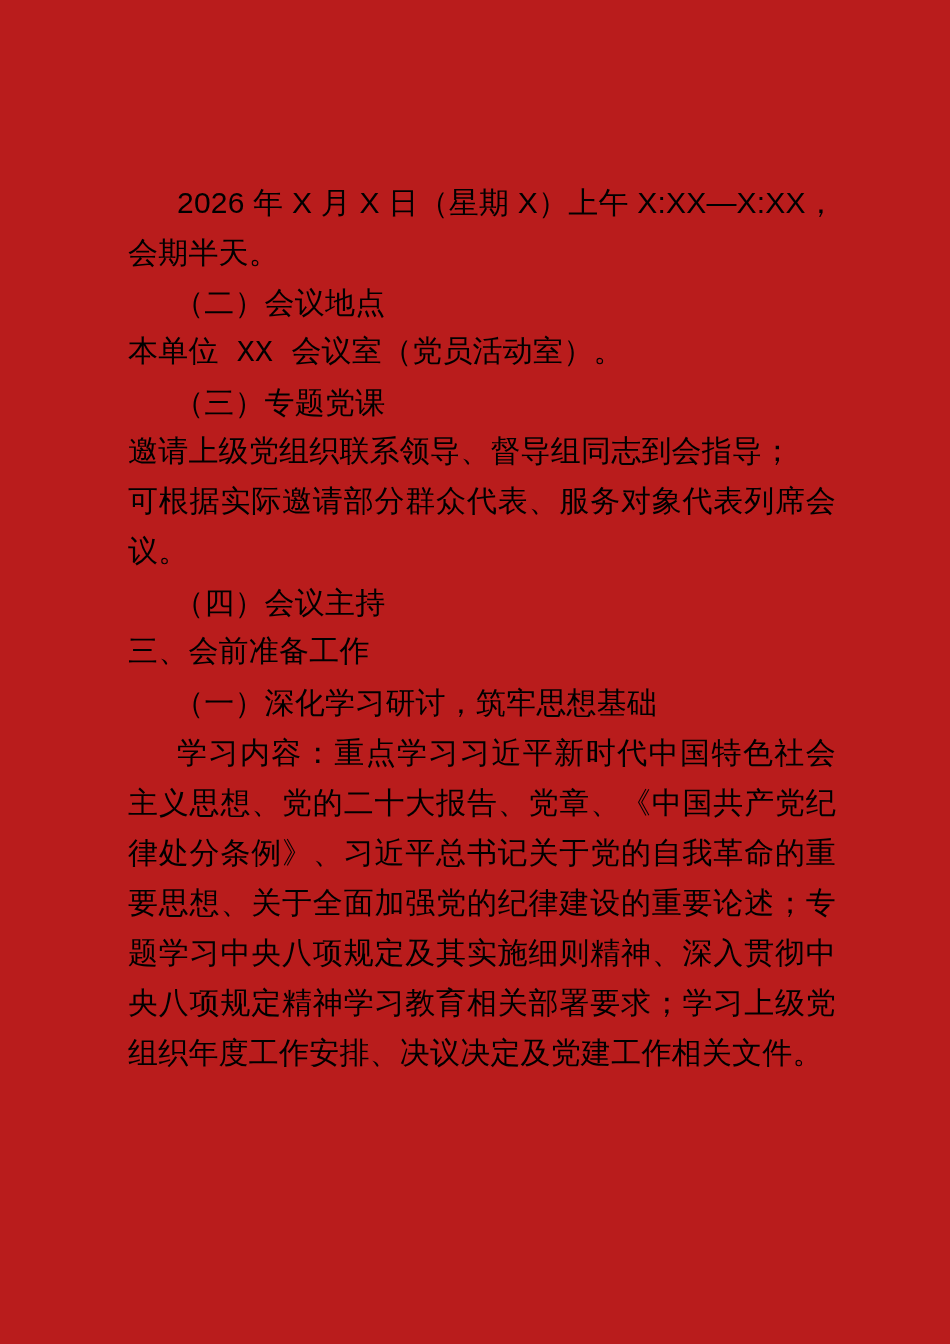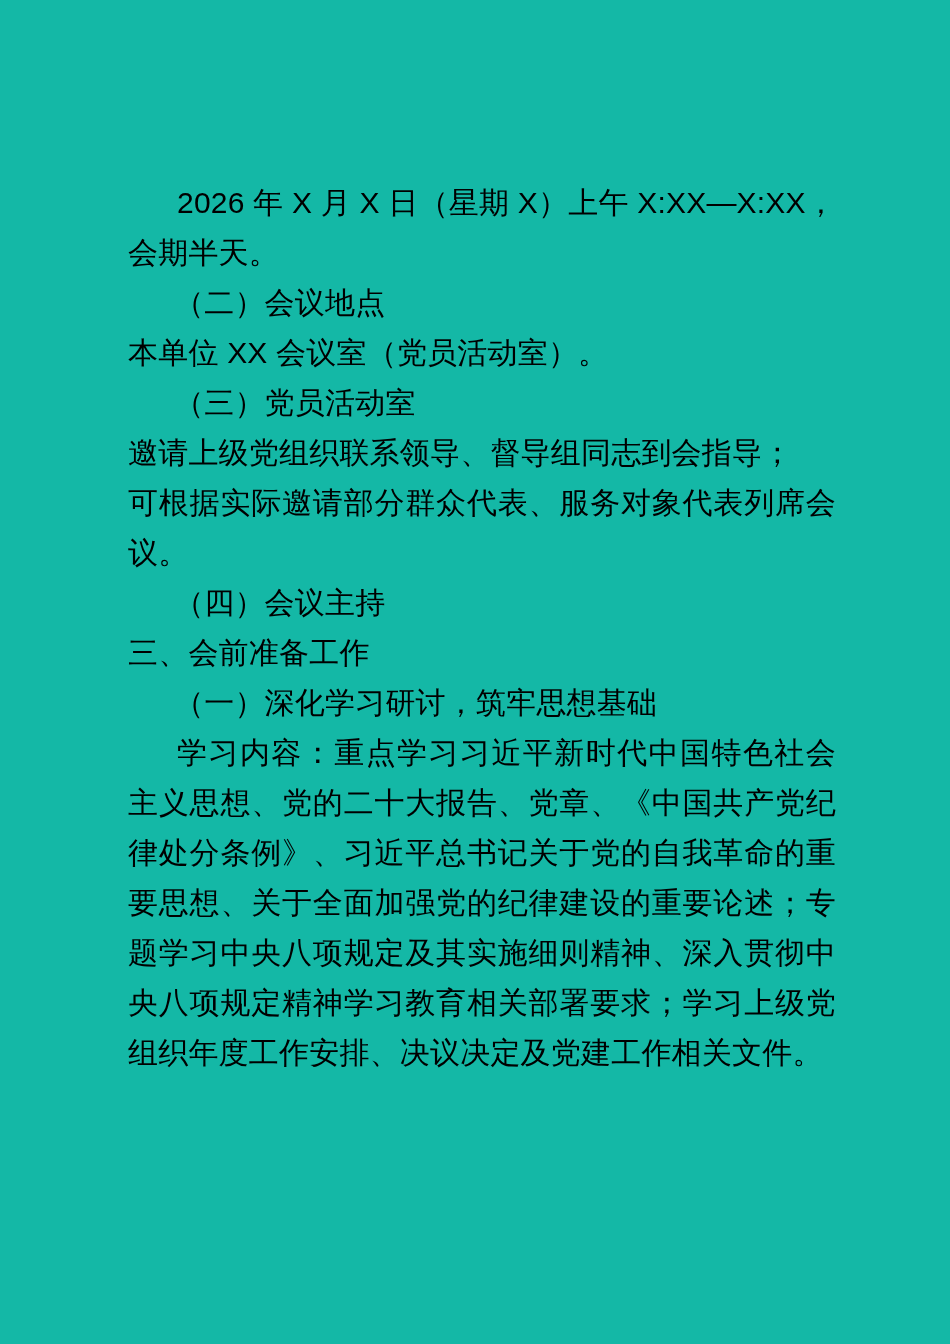--- a/index.html
+++ b/index.html
@@ -8,21 +8,21 @@
     background: #ffffff;
   }
   body {
     font-family: "Liberation Sans", "DejaVu Sans", sans-serif;
     color: #000000;
   }
   .page {
     position: relative;
     width: 950px;
     height: 1344px;
-    background: #14b8a6;
+    background: #b91c1c;
     overflow: hidden;
     box-sizing: border-box;
   }
   .doc-body {
     position: absolute;
     left: 128px;
     top: 178px;
     width: 708px;
   }
   .para {
@@ -34,39 +34,40 @@
     letter-spacing: 0.2px;
     word-break: break-all;
     font-weight: 400;
   }
   
   .indent {
     text-indent: 49px;
   }
   .noindent {
     text-indent: 0;
+    font-family: Liberation Mono, monospace;
   }
   
   .heading {
     text-indent: 46px;
   }
 </style>
 </head>
 <body>
 
 <div class="page">
   <div class="doc-body">
 
     <p class="para indent">2026 年 X 月 X 日（星期 X）上午 X:XX—X:XX，会期半天。</p>
 
     <p class="para heading">（二）会议地点</p>
 
     <p class="para noindent">本单位 XX 会议室（党员活动室）。</p>
 
-    <p class="para heading">（三）党员活动室</p>
+    <p class="para heading">（三）专题党课</p>
 
 
     <p class="para noindent">邀请上级党组织联系领导、督导组同志到会指导；</p>
 
     <p class="para noindent">可根据实际邀请部分群众代表、服务对象代表列席会议。</p>
 
     <p class="para heading">（四）会议主持</p>
 
 
     <p class="para noindent">三、会前准备工作</p>

